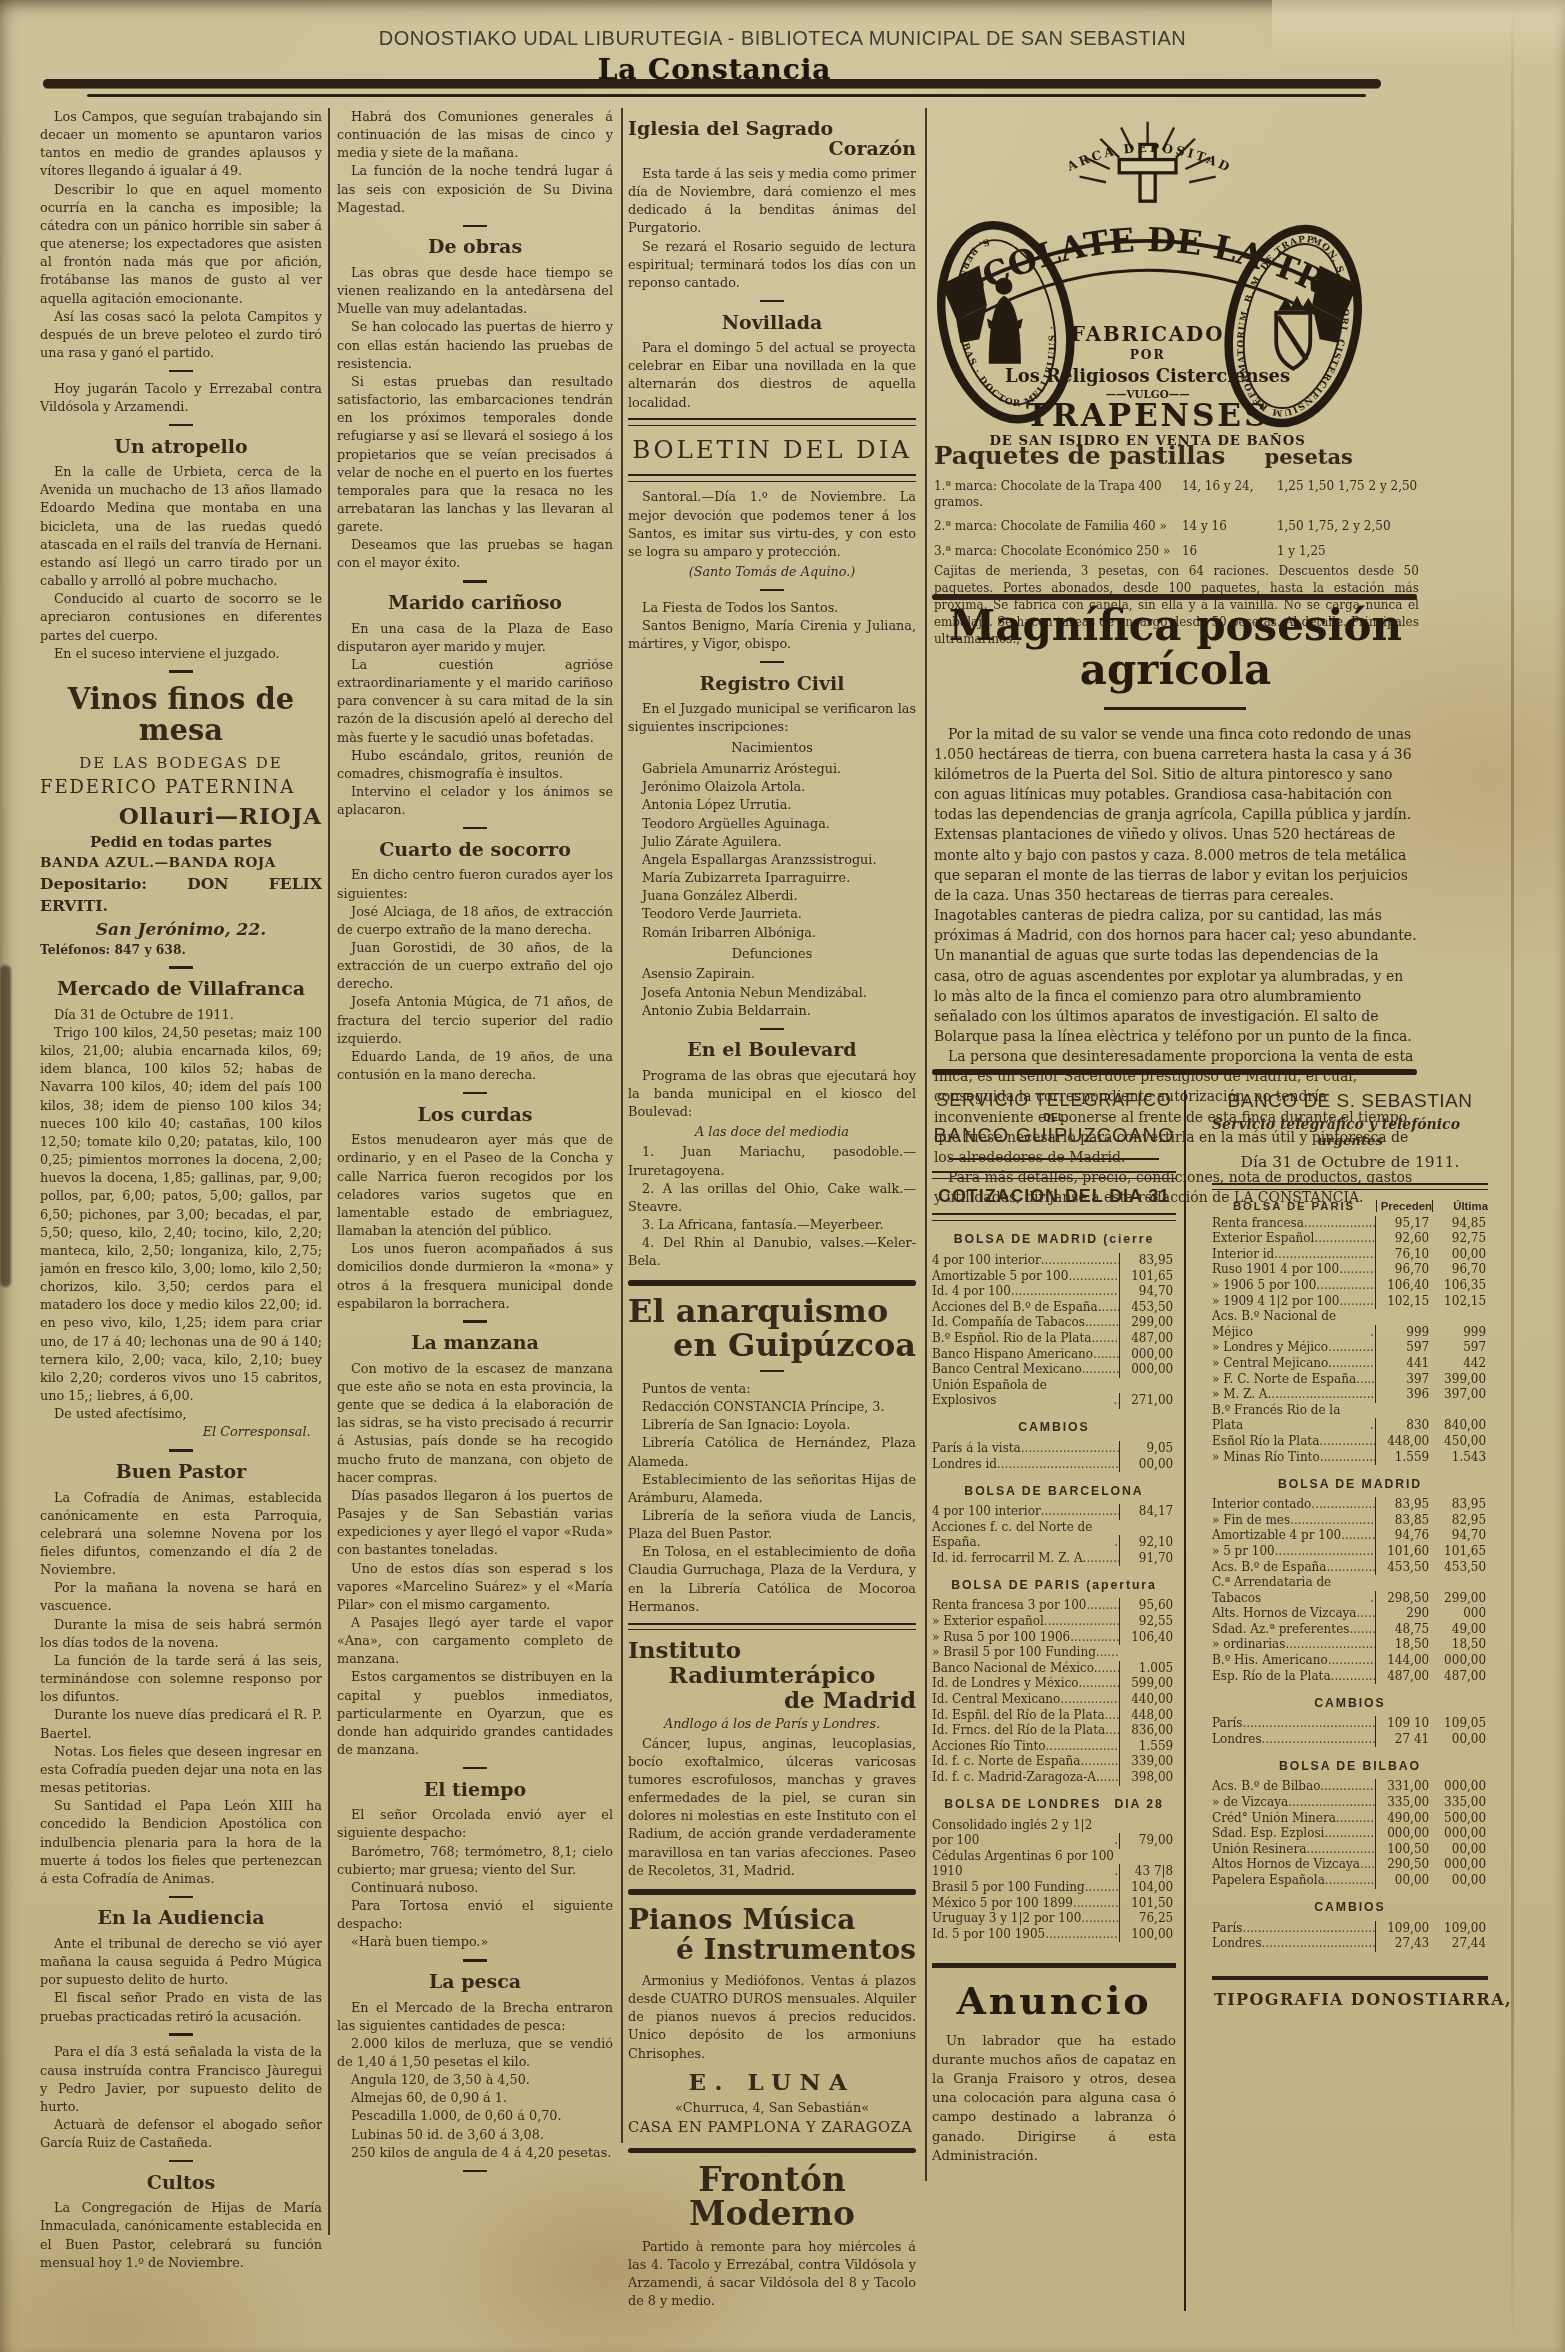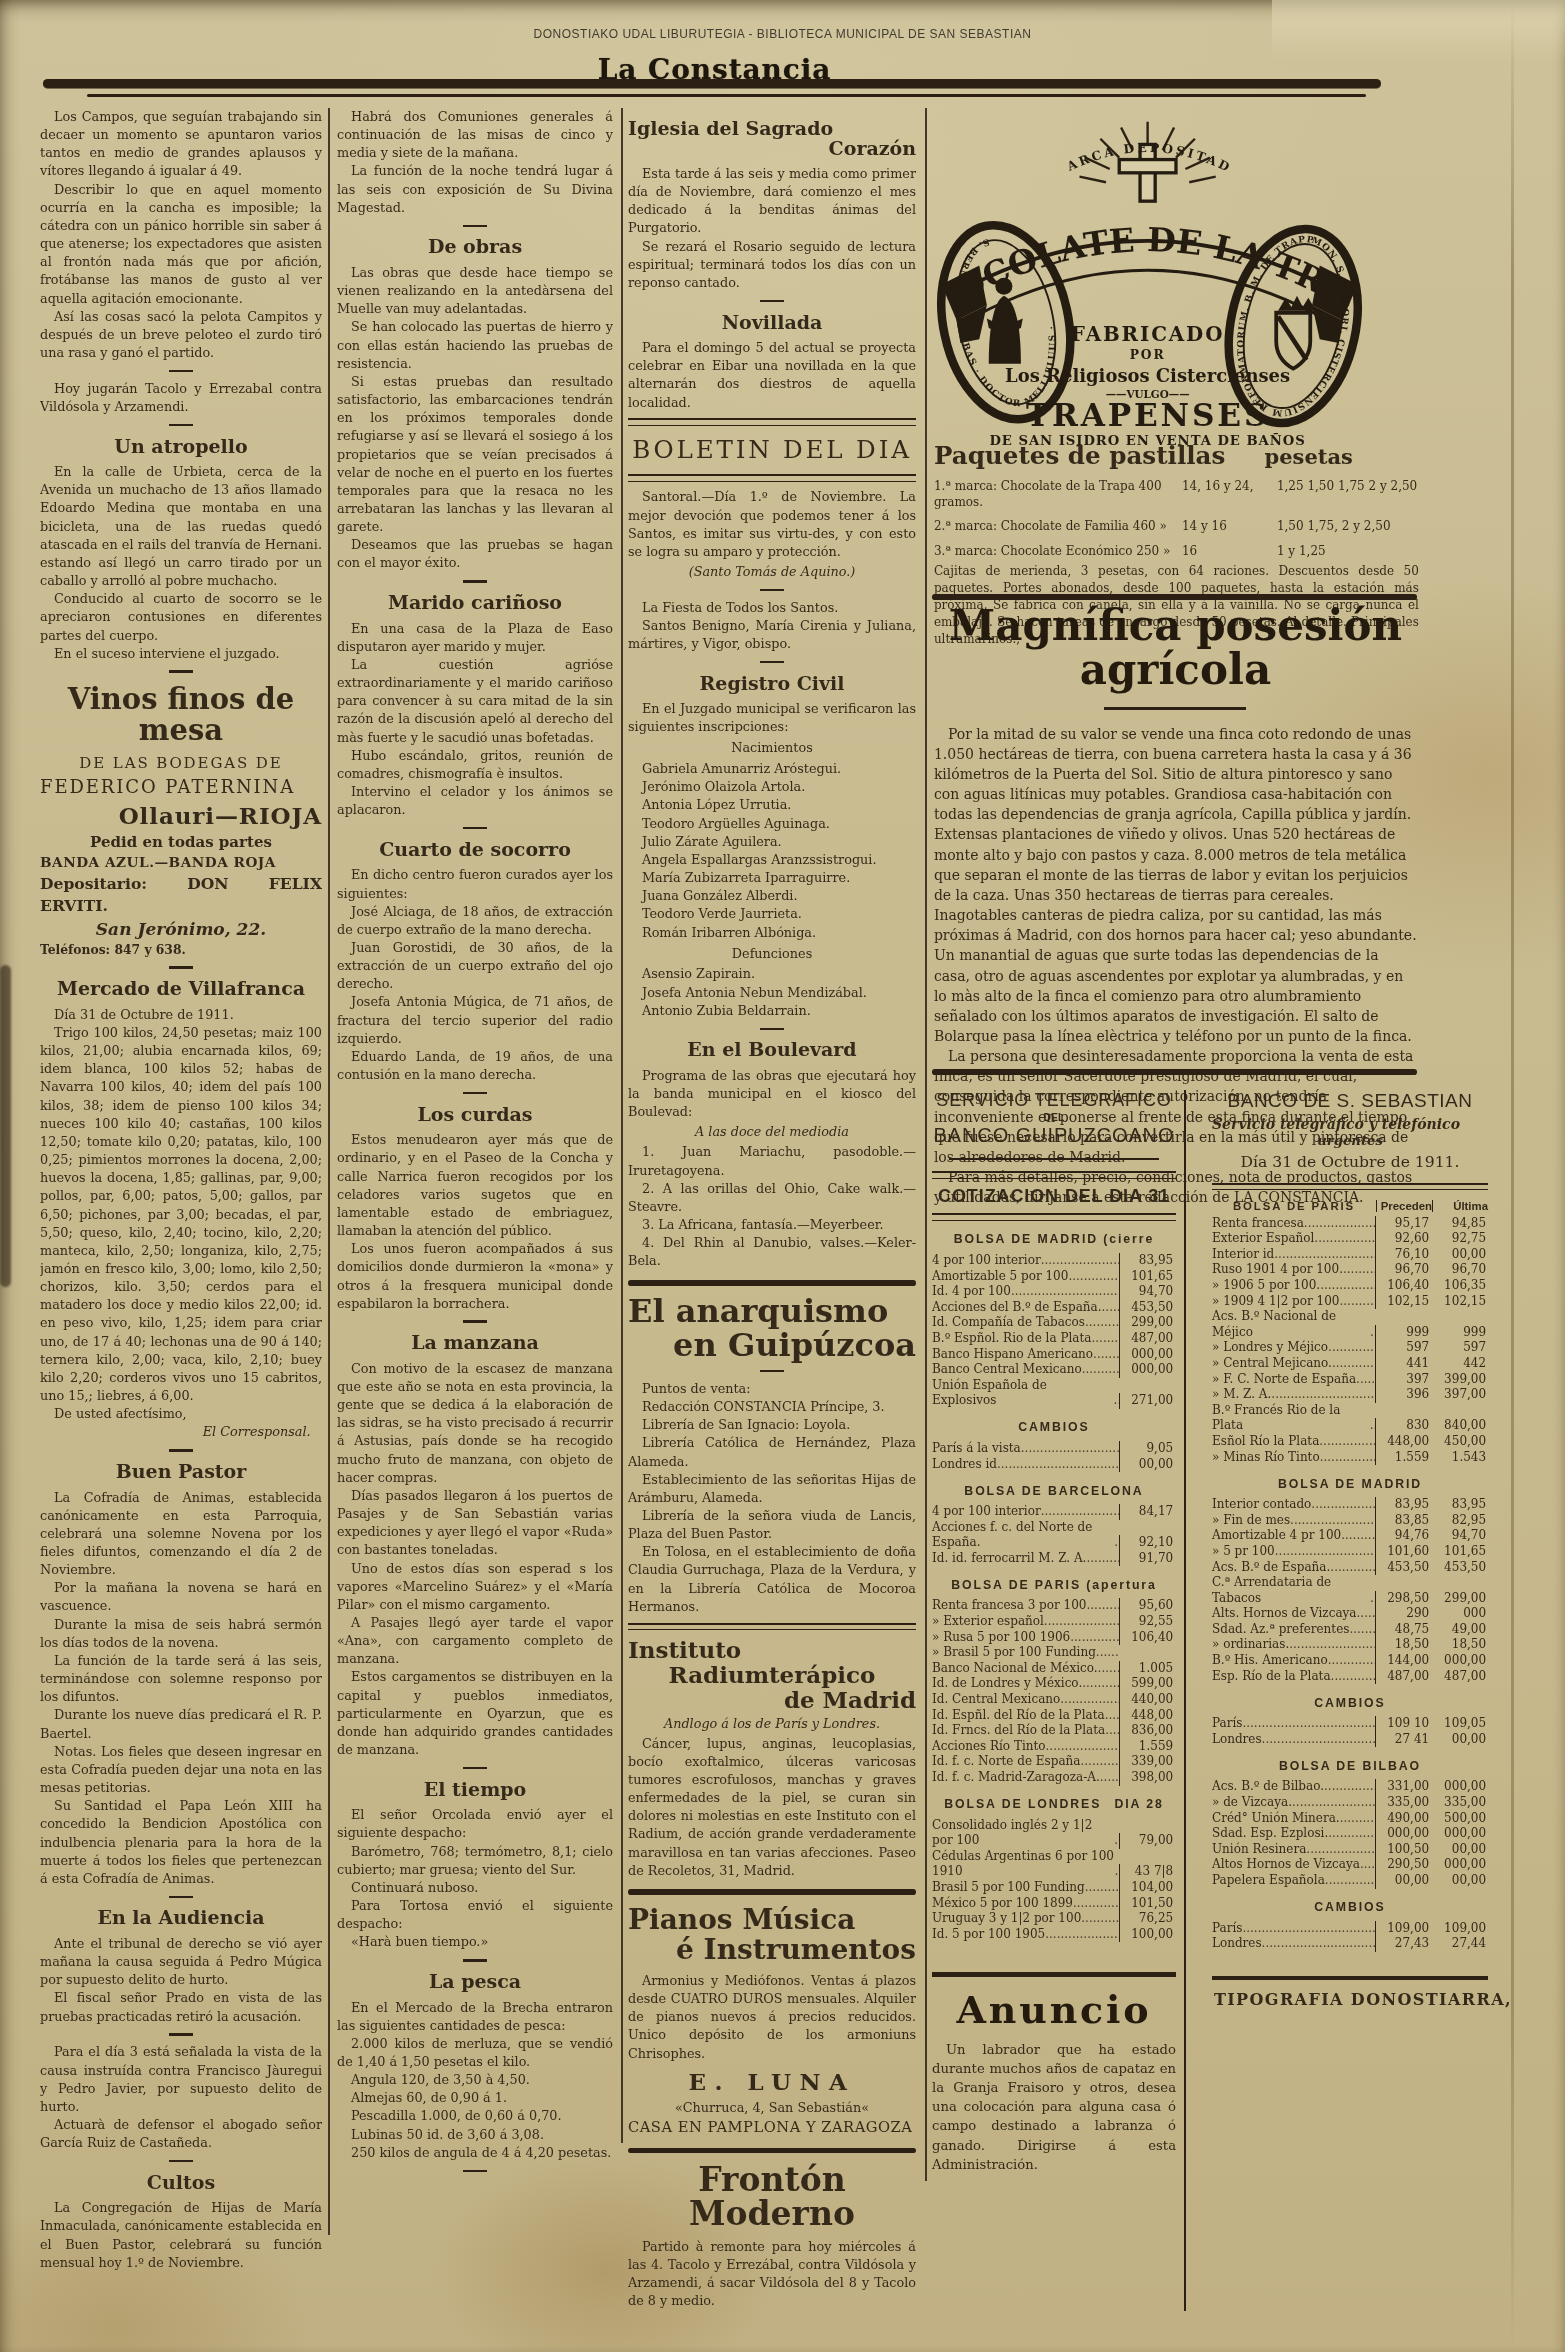--- a/index.html
+++ b/index.html
@@ -19,21 +19,21 @@
       linear-gradient(to bottom,#cec29a 0%,#c9bc92 30%,#c6b88c 70%,#c0b083 100%);
     box-shadow:inset 0 13.2px 17px -9.5px rgba(40,25,5,.55), inset 13.2px 0 17px -11.4px rgba(40,25,5,.45), inset -5.7px 0 13.2px -7.6px rgba(60,40,10,.35);
     overflow:hidden;
     font-family:"DejaVu Serif", serif;color:var(--ink-soft);
   }
   .fold{position:absolute;top:0;left:1511px;width:2.8px;height:2353px;background:linear-gradient(to bottom,rgba(70,50,20,.0),rgba(70,50,20,.35) 12%,rgba(70,50,20,.30) 85%,rgba(70,50,20,0));}
   .edge-smudge{position:absolute;left:0;top:965px;width:11.4px;height:322px;background:rgba(30,20,8,.55);border-radius:5.7px;filter:blur(0.9px);}
   .corner-tear{position:absolute;right:0;top:0;width:293px;height:61px;background:linear-gradient(to bottom,rgba(235,225,190,.55),rgba(235,225,190,0));}
 
   .watermark{position:absolute;top:26.5px;left:0;width:1565px;text-align:center;
-    font-family:"Liberation Sans",sans-serif;font-size:12px;letter-spacing:0.5px;color:rgba(40,36,30,.85);}
+    font-family:"Liberation Sans",sans-serif;font-size:20px;letter-spacing:0.5px;color:rgba(40,36,30,.85);}
   .masthead{position:absolute;top:53px;left:0;width:1429px;text-align:center;
     font-weight:bold;font-size:28px;letter-spacing:0.9px;color:#1d160c;
     text-shadow:0 0 0.9px rgba(30,20,5,.6);}
   .rule-a{position:absolute;left:43px;top:79px;width:1338px;height:8.5px;background:var(--ink);border-radius:4.7px;box-shadow:0 0.9px 0 rgba(30,20,5,.5);}
   .rule-b{position:absolute;left:87px;top:94px;width:1279px;height:2.8px;background:var(--ink);border-radius:1.9px;}
 
   .vd{position:absolute;top:108px;width:1.9px;background:var(--ink);opacity:.85;}
   .vd1{left:328px;height:2127px;}
   .vd2{left:621px;height:2035px;}
   .vd3{left:925px;height:2073px;}
@@ -110,21 +110,21 @@
   .mhead{display:flex;font-family:"Liberation Sans",sans-serif;font-size:11.4px;font-weight:bold;margin:9.5px 0 3.8px;}
   .mhead .t{flex:1;letter-spacing:1.9px;text-align:center;}
   .mhead .c{flex:0 0 55px;text-align:right;border-left:1.5px solid var(--ink);}
   .mrow{display:flex;align-items:flex-end;font-size:12px;line-height:1.3;}
   .ml{flex:0 1 auto;}
   .md{flex:1 1 5.7px;overflow:hidden;white-space:nowrap;opacity:.85;}
   .md::after{content:"..................................................";}
   .mv{flex:0 0 53px;text-align:right;border-left:1.5px solid var(--ink);padding-right:2.8px;}
   .va{flex:0 0 53px;text-align:right;border-left:1.5px solid var(--ink);padding-right:1.9px;}
   .vb{flex:0 0 55px;text-align:right;padding-right:1.9px;}
-  .anuncio{margin-top:30px;border-top:5.7px solid var(--ink);padding-top:13.2px;}
+  .anuncio{margin-top:21px;border-top:5.7px solid var(--ink);padding-top:13.2px;}
   .anuncio-title{font-size:38px;font-weight:bold;text-align:center;letter-spacing:2.8px;line-height:1;color:#241b0e;}
   .anuncio .p{font-size:13.2px;line-height:1.45;margin-top:11.4px;}
   .tipografia{margin-top:24.6px;border-top:4.7px solid var(--ink);padding:9.5px 3.8px 0 1.9px;font-weight:bold;font-size:16px;letter-spacing:1.4px;white-space:nowrap;}
 </style>
 </head>
 <body>
 
 <div class="page">
   <div class="corner-tear"></div>
   <div class="fold"></div>

